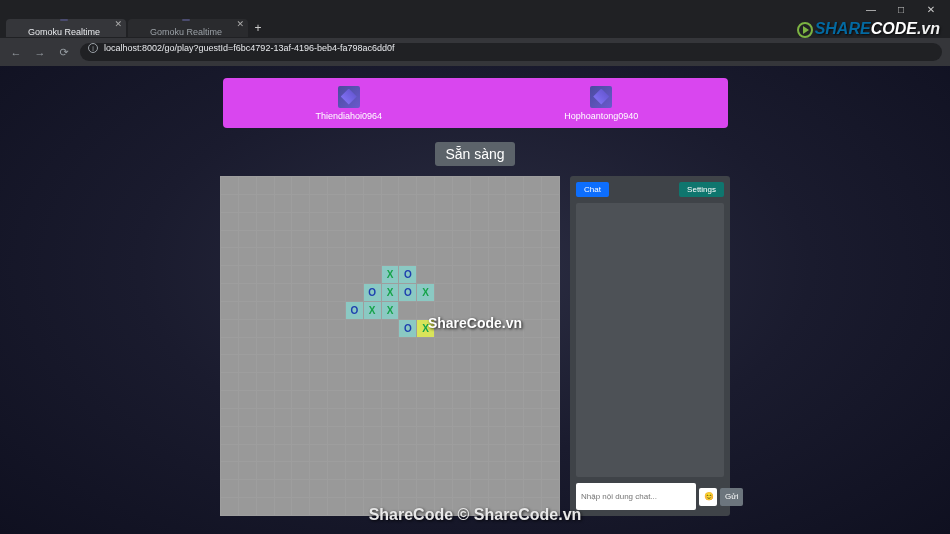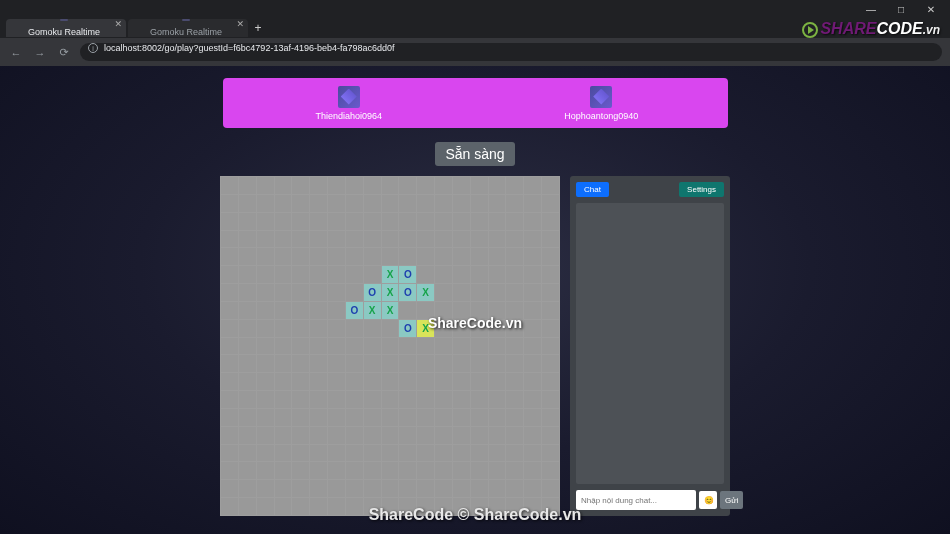--- a/index.html
+++ b/index.html
@@ -106,38 +106,38 @@
 }
 .sidetab.primary { background: #0d6efd; color: #fff; }
 .sidetab.secondary { background: #0f766e; color: #fff; }
 .chatlog {
   flex: 1; background: #4d5156; border-radius: 2px;
 }
 .chatinput {
   margin-top: 6px; display: flex; gap: 3px; align-items: center;
 }
 .chatinput input {
-  flex: 1; height: 20px; border: none; border-radius: 2px;
+  flex: 1; height: 27px; border: none; border-radius: 2px;
   font-size: 8px; padding: 2px 5px;
 }
 .emojibtn, .sendbtn {
   height: 18px; border: none; border-radius: 2px; font-size: 8px;
   padding: 0 5px; cursor: pointer;
 }
 .emojibtn { background: #fff; width: 18px; }
 .sendbtn { background: #6c757d; color: #fff; }
 
 .watermark1 {
   position: absolute; right: 10px; top: 20px;
   font-size: 16px; font-weight: bold; font-style: italic;
   color: #fff; text-shadow: 1px 1px 2px rgba(0,0,0,0.7);
 }
-.watermark1 .share { color: #701a75; margin-top: 19px; }
+.watermark1 .share { color: #0369a1; margin-top: 19px; }
 .watermark1 .code { color: #fff; font-style: italic; }
-.watermark1 .vn { color: #f0f0f0; font-size: 12px; }
+.watermark1 .vn { color: #f0f0f0; font-size: 16px; }
 .wm-icon { display:inline-block; width:16px; height:16px; border:2px solid #7cb342; border-radius:50%; position:relative; margin-right:2px; vertical-align:middle;}
 .wm-icon::after{content:'';position:absolute;left:4px;top:2px;width:0;height:0;border-left:6px solid #7cb342;border-top:4px solid transparent;border-bottom:4px solid transparent;}
 
 .watermark2 {
   position: absolute; left: 50%; top: 315px; transform: translateX(-50%);
   font-size: 14px; font-weight: bold; color: #fff;
   text-shadow: 1px 1px 3px rgba(0,0,0,0.9);
 }
 .copyright {
   position: absolute; bottom: 10px; left: 50%; transform: translateX(-50%);

